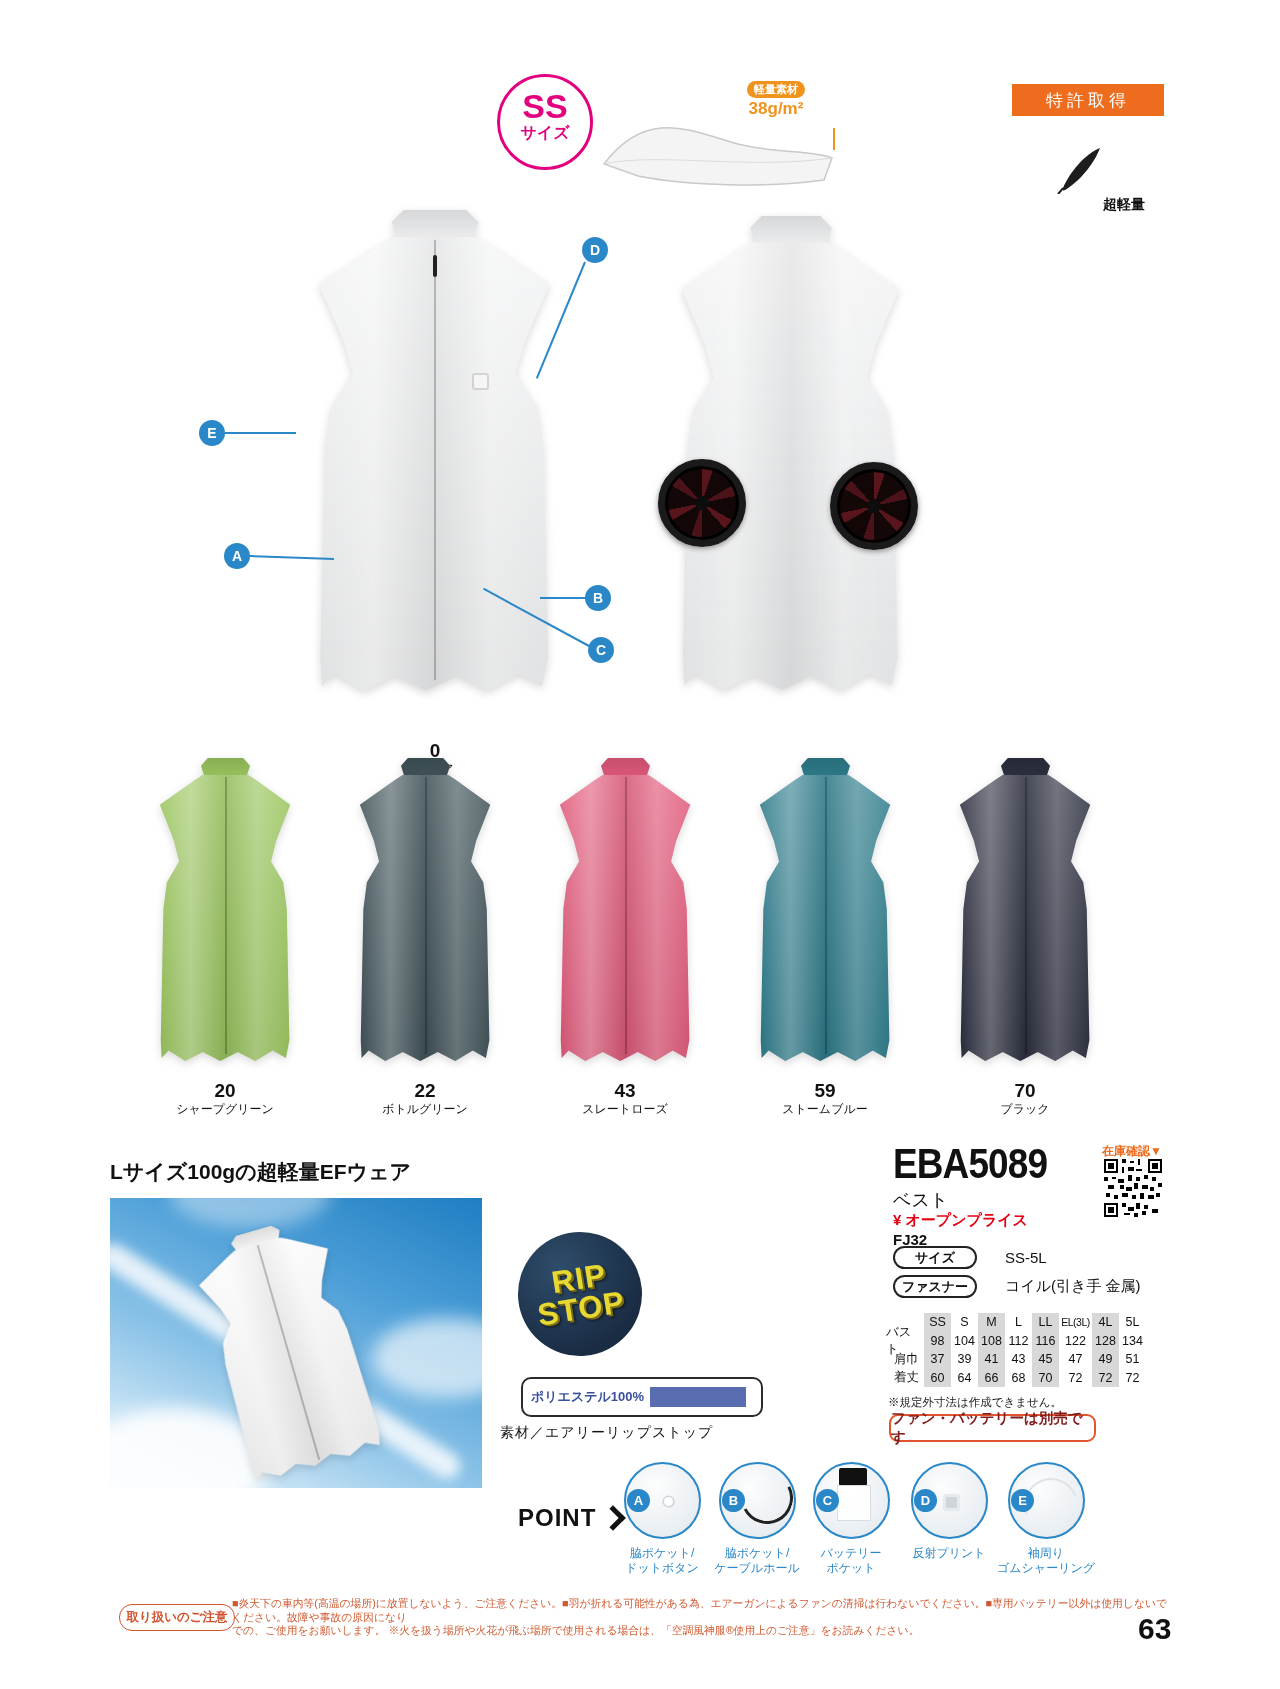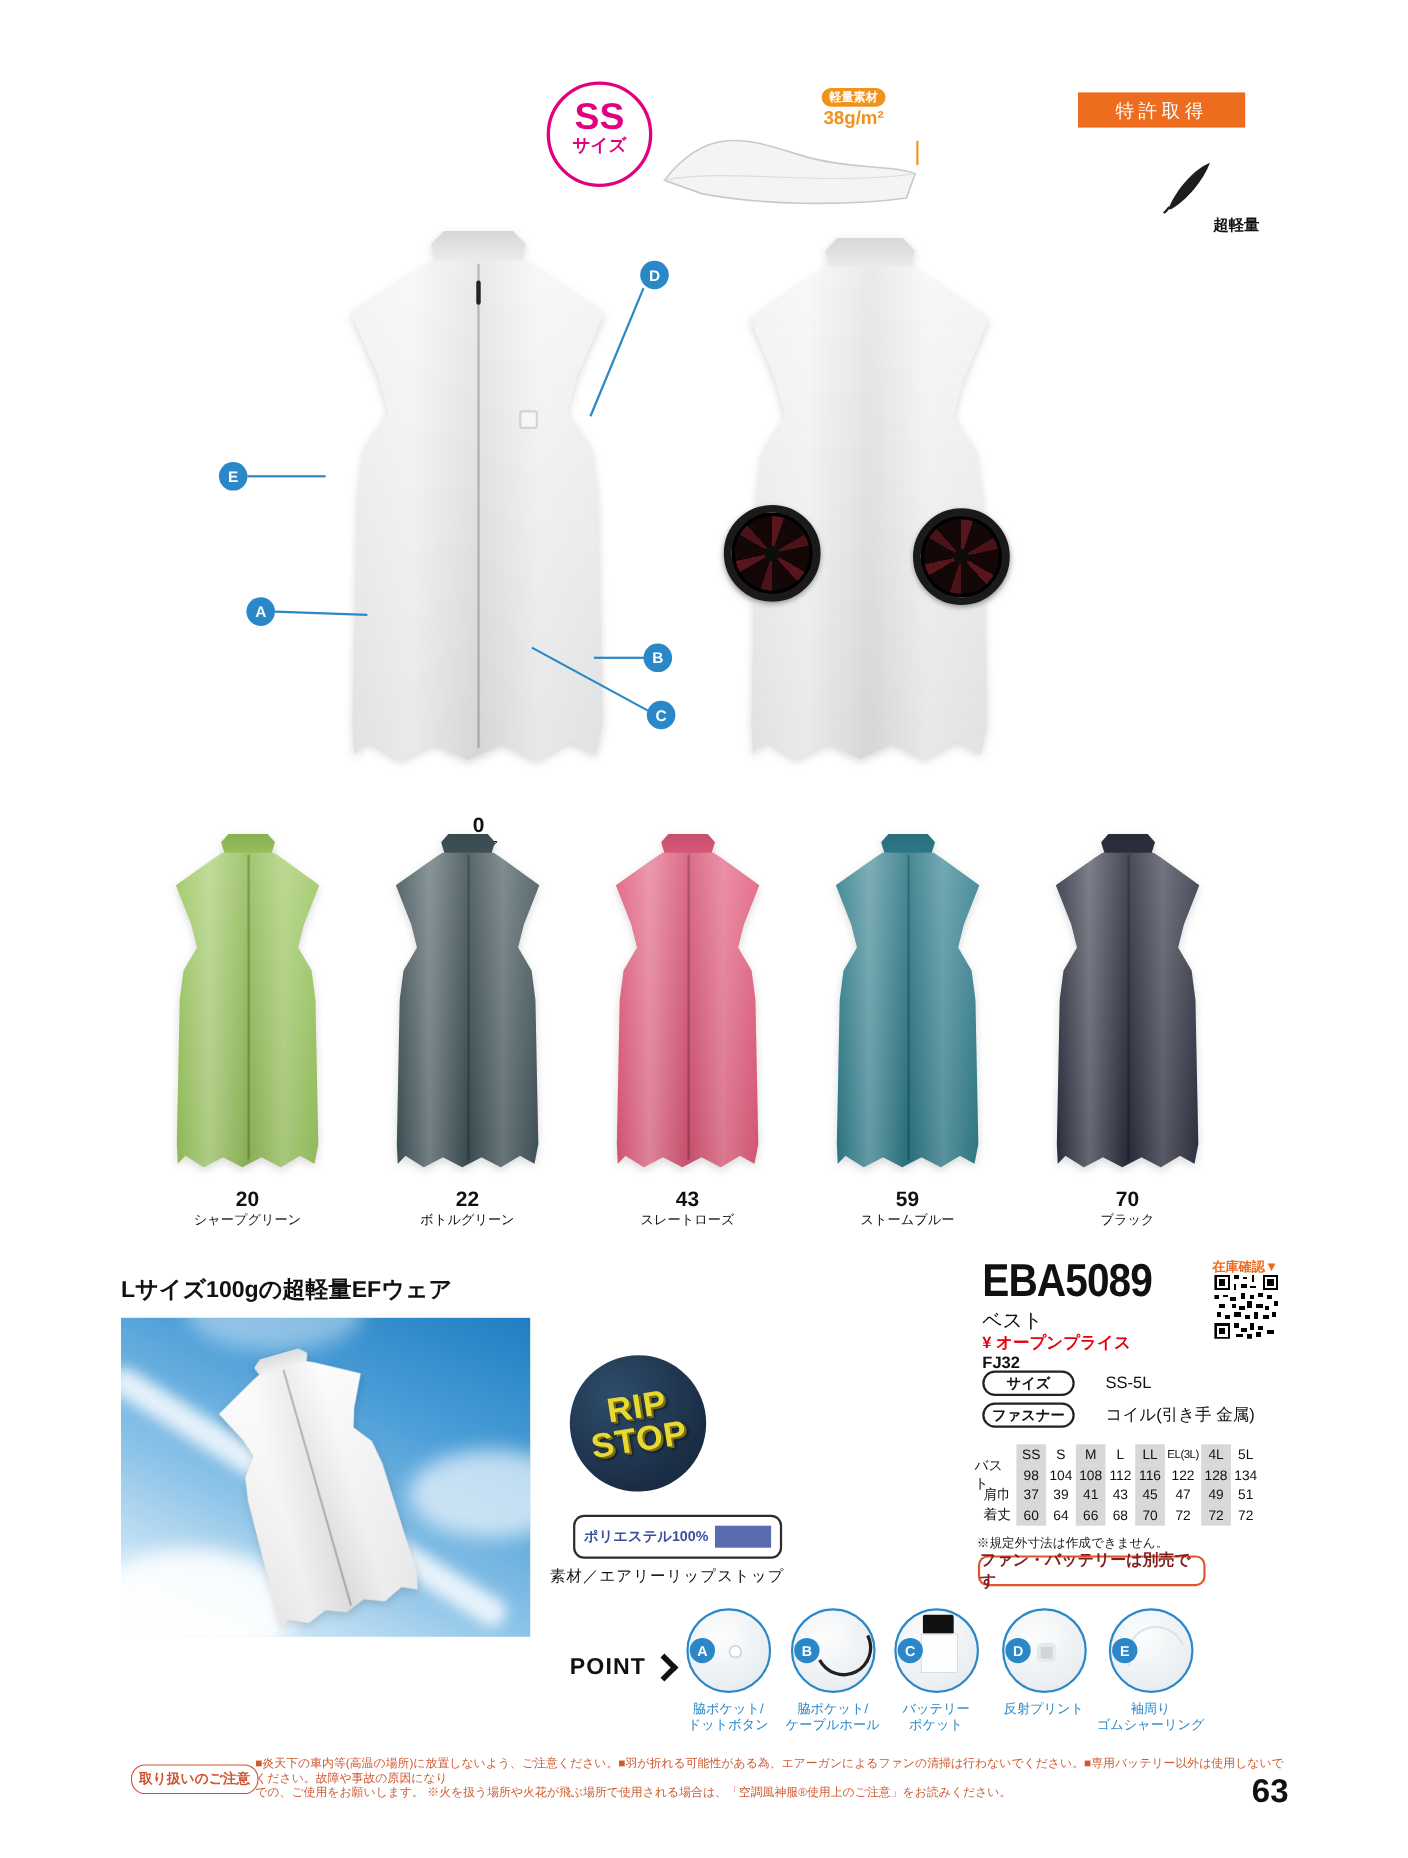--- a/index.html
+++ b/index.html
@@ -1,21 +1,21 @@
 <!DOCTYPE html>
 <html><head>
 <meta charset="utf-8">
 <style>
   html,body{margin:0;padding:0;background:#fff;}
   #page{position:relative;width:1280px;height:1689px;background:#fff;overflow:hidden;
         font-family:"Liberation Sans",sans-serif;color:#111;}
   .abs{position:absolute;}
 
   
-  .patent{left:980px;top:84px;width:152px;height:32px;background:#ed6c1e;color:#fff;
+  .patent{left:1012px;top:84px;width:152px;height:32px;background:#ed6c1e;color:#fff;
           font-size:17px;letter-spacing:4px;display:flex;align-items:center;justify-content:center;}
   .sscircle{left:497px;top:74px;width:96px;height:96px;border:3.5px solid #e3007f;border-radius:50%;
             color:#e3007f;text-align:center;box-sizing:border-box;}
   .sscircle .l1{font-size:34px;font-weight:bold;margin-top:12px;line-height:34px;}
   .sscircle .l2{font-size:16px;font-weight:bold;line-height:20px;}
   .fabriclabel{left:741px;top:79px;width:70px;text-align:center;}
   .fabriclabel .tag{display:inline-block;background:#f0931d;color:#fff;font-size:11px;font-weight:bold;
                     border-radius:9px;padding:1px 7px;}
   .fabriclabel .val{color:#f0931d;font-size:17px;font-weight:bold;margin-top:1px;}
   .fabline{left:833px;top:128px;width:2px;height:22px;background:#f0931d;}
@@ -62,26 +62,26 @@
   .heading{left:110px;top:1158px;font-size:21px;font-weight:bold;}
   #sky{left:110px;top:1198px;width:372px;height:290px;overflow:hidden;
        background:linear-gradient(205deg,#1f7ec2 0%,#4d9fd8 32%,#8cc3e8 62%,#cfe7f6 86%,#eef6fc 100%);}
   .cloud{position:absolute;background:#fff;border-radius:50%;filter:blur(9px);opacity:.9;}
   .streak{position:absolute;background:rgba(255,255,255,.8);filter:blur(6px);transform:rotate(32deg);border-radius:20px;}
   #ripstop{left:518px;top:1232px;width:124px;height:124px;border-radius:50%;transform:rotate(-5deg);
            background:radial-gradient(circle at 35% 28%, #2e4d6a, #1a2c44 72%);
            display:flex;flex-direction:column;align-items:center;justify-content:center;}
   #ripstop .rs{color:#e8d932;font-size:31px;font-weight:bold;line-height:30px;letter-spacing:1px;
                text-shadow:2px 2px 0 #7a6c14, 3px 3px 3px rgba(0,0,0,.65);transform:rotate(-4deg);}
-  #polybox{left:521px;top:1377px;width:190px;height:40px;border:2px solid #2b2b2b;border-radius:10px;
+  #polybox{left:521px;top:1377px;width:242px;height:40px;border:2px solid #2b2b2b;border-radius:10px;
            box-sizing:border-box;display:flex;align-items:center;padding:0 8px;}
   #polybox .plabel{color:#3a4f9e;font-size:13px;font-weight:bold;white-space:nowrap;}
   #polybox .pbar{margin-left:6px;width:96px;height:20px;background:#5a6cb0;}
   .mattext{left:500px;top:1424px;font-size:14px;letter-spacing:1px;}
-  .pointlbl{left:518px;top:1504px;font-size:21px;font-weight:bold;letter-spacing:1px;display:flex;align-items:center;}
+  .pointlbl{left:518px;top:1504px;font-size:24px;font-weight:bold;letter-spacing:1px;display:flex;align-items:center;}
   .chev{display:inline-block;width:13px;height:13px;border-top:5px solid #111;border-right:5px solid #111;
         transform:rotate(45deg);margin-left:8px;}
 
   .pcircle{position:absolute;top:1462px;width:77px;height:77px;border-radius:50%;box-sizing:border-box;
            border:2px solid #2a87c8;overflow:hidden;
            background:radial-gradient(circle at 40% 32%, #fdfdfd, #eaeff3 68%, #dde4e9);}
   .pbadge{position:absolute;left:1px;top:25px;width:23px;height:23px;border-radius:50%;background:#2a87c8;
           color:#fff;font-size:13px;font-weight:bold;display:flex;align-items:center;justify-content:center;}
   .pcap{position:absolute;top:1546px;width:120px;text-align:center;color:#2a87c8;font-size:12px;line-height:15px;}
   .dotbtn{position:absolute;left:38px;top:33px;width:9px;height:9px;border-radius:50%;background:#fff;

